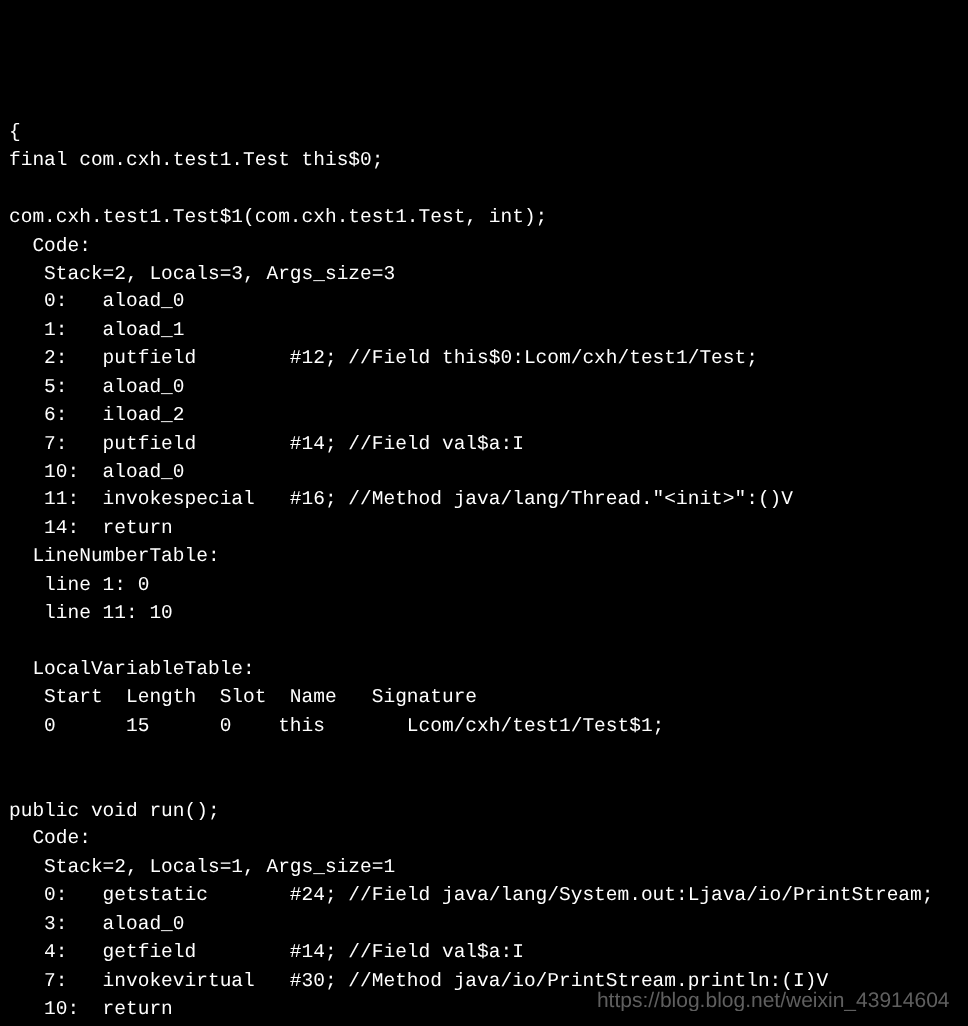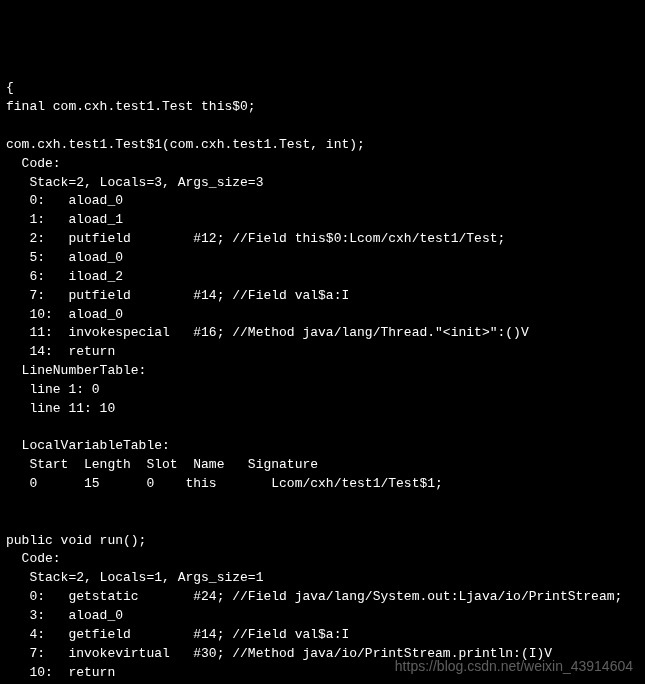--- a/index.html
+++ b/index.html
@@ -70,16 +70,16 @@
   LineNumberTable:
    line 13: 0
    line 14: 10
 
   LocalVariableTable:
    Start  Length  Slot  Name   Signature
    0      11      0    this       Lcom/cxh/test1/Test$1;
 
 
 &gt;</div>
-<div class="watermark">https://blog.csdn.net/weixin_43914604</div>
+<div class="watermark">https://blog.blog.net/weixin_43914604</div>
 
 
 
 
 </body></html>

